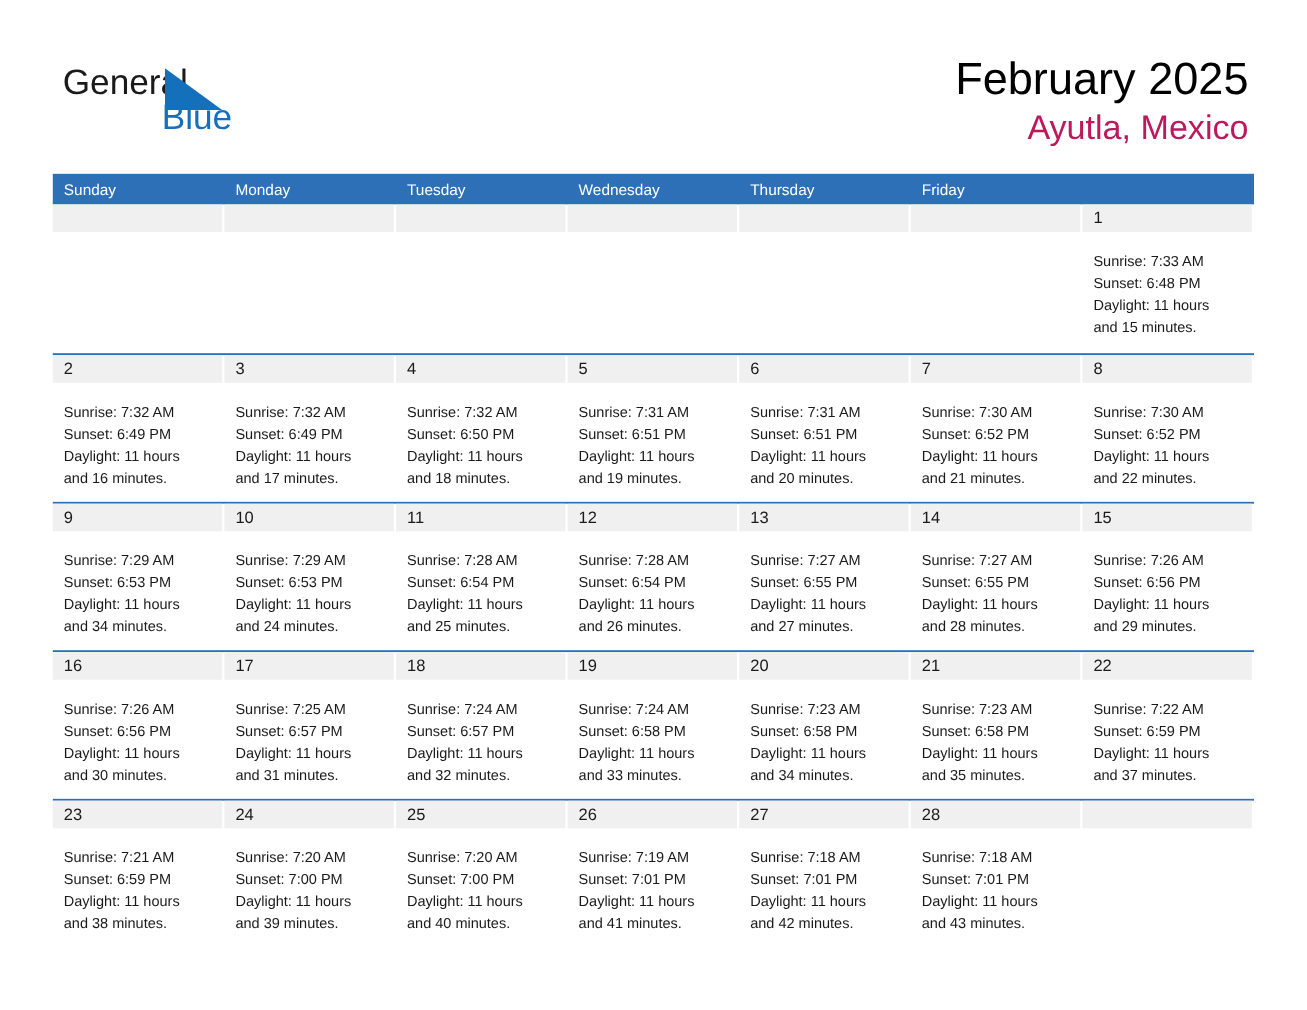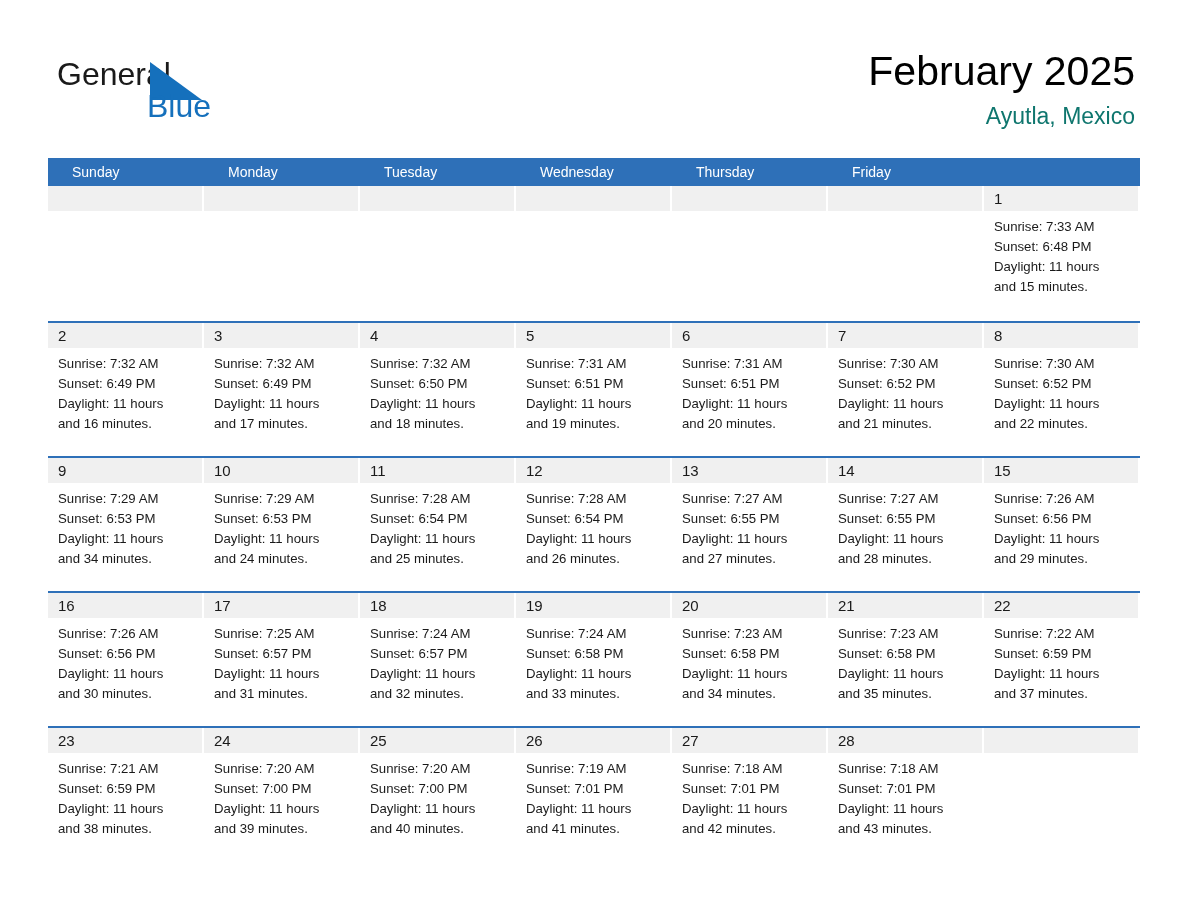--- a/index.html
+++ b/index.html
@@ -75,24 +75,24 @@
     text-align: right;
   }
   .cal-title {
     font-size: 41px;
     line-height: 50px;
     font-weight: 400;
     color: #000;
     white-space: nowrap;
   }
   .cal-subtitle {
-    font-size: 23px;
+    font-size: 31px;
     line-height: 30px;
     font-weight: 400;
-    color: #0f766e;
+    color: #be185d;
     white-space: nowrap;
     margin-top: 5px;
   }
 
   
   .calendar {
     position: absolute;
     left: 48px;
     top: 158px;
     width: 1092px;
@@ -100,21 +100,21 @@
   .dow-row {
     display: flex;
     width: 1092px;
     height: 28px;
     background: #2e70b8;
   }
   .dow {
     flex: 0 0 156px;
     width: 156px;
     box-sizing: border-box;
-    padding-left: 24px;
+    padding-left: 10px;
     color: #ffffff;
     font-size: 14px;
     line-height: 28px;
     white-space: nowrap;
     overflow: hidden;
   }
 
   .week {
     display: flex;
     width: 1092px;
@@ -137,21 +137,21 @@
     box-sizing: border-box;
     padding-left: 10px;
     margin-right: 2px;
   }
   .cell .daynum {
     font-size: 15px;
     line-height: 25px;
     color: #1a1a1a;
   }
   .cell .info {
-    padding: 6px 8px 0 10px;
+    padding: 17px 8px 0 10px;
     font-size: 13.2px;
     line-height: 20px;
     color: #1a1a1a;
   }
   .cell .info div { white-space: nowrap; }
   .cell.empty .datebar { background: #f0f0f0; }
 </style>
 </head>
 <body>
 

